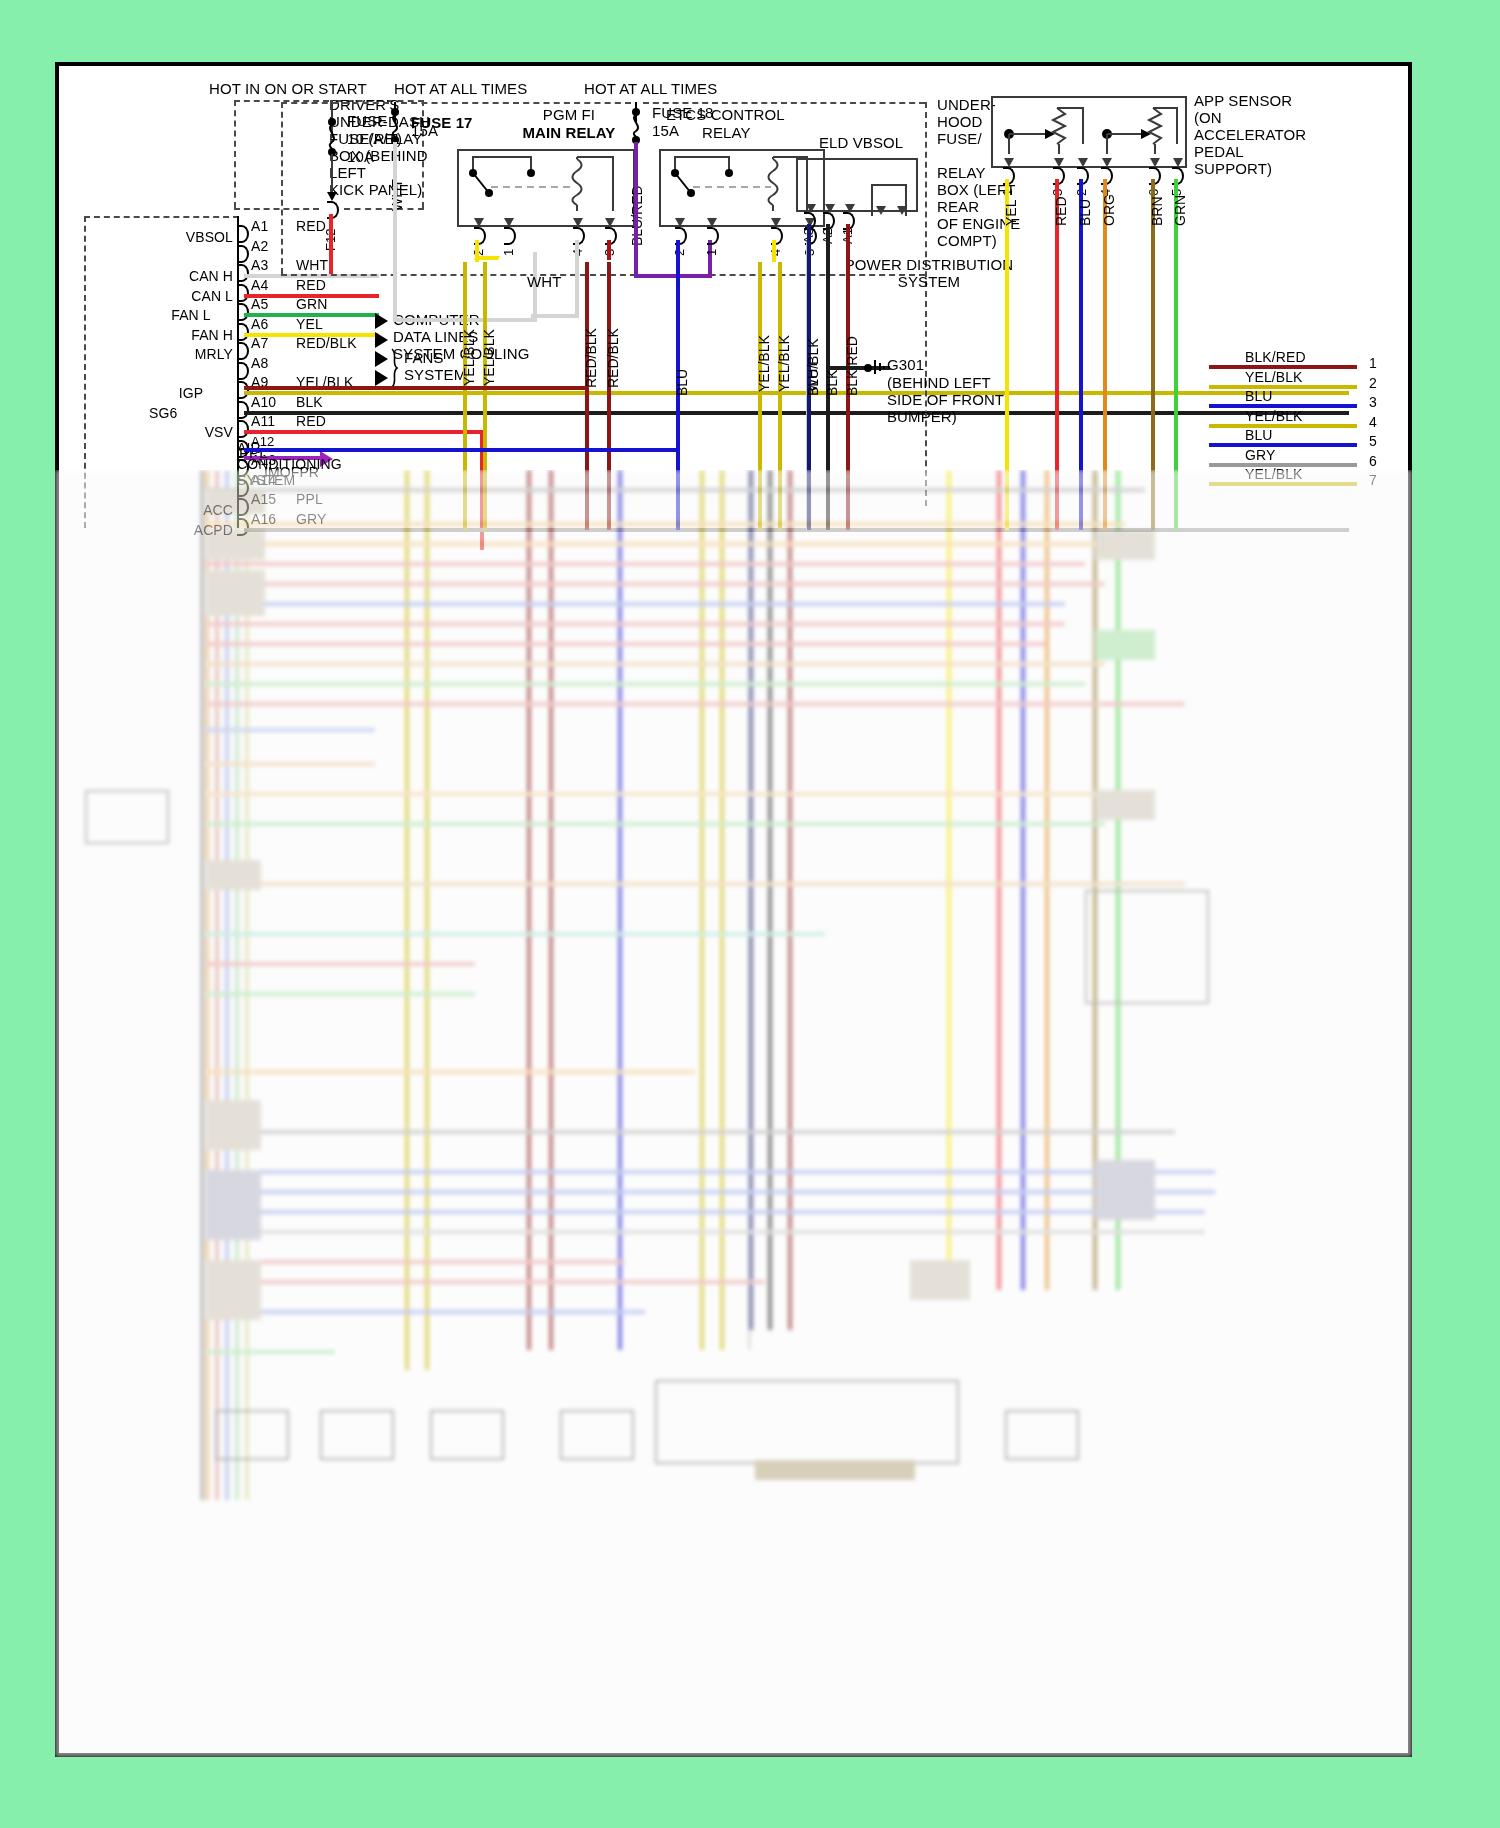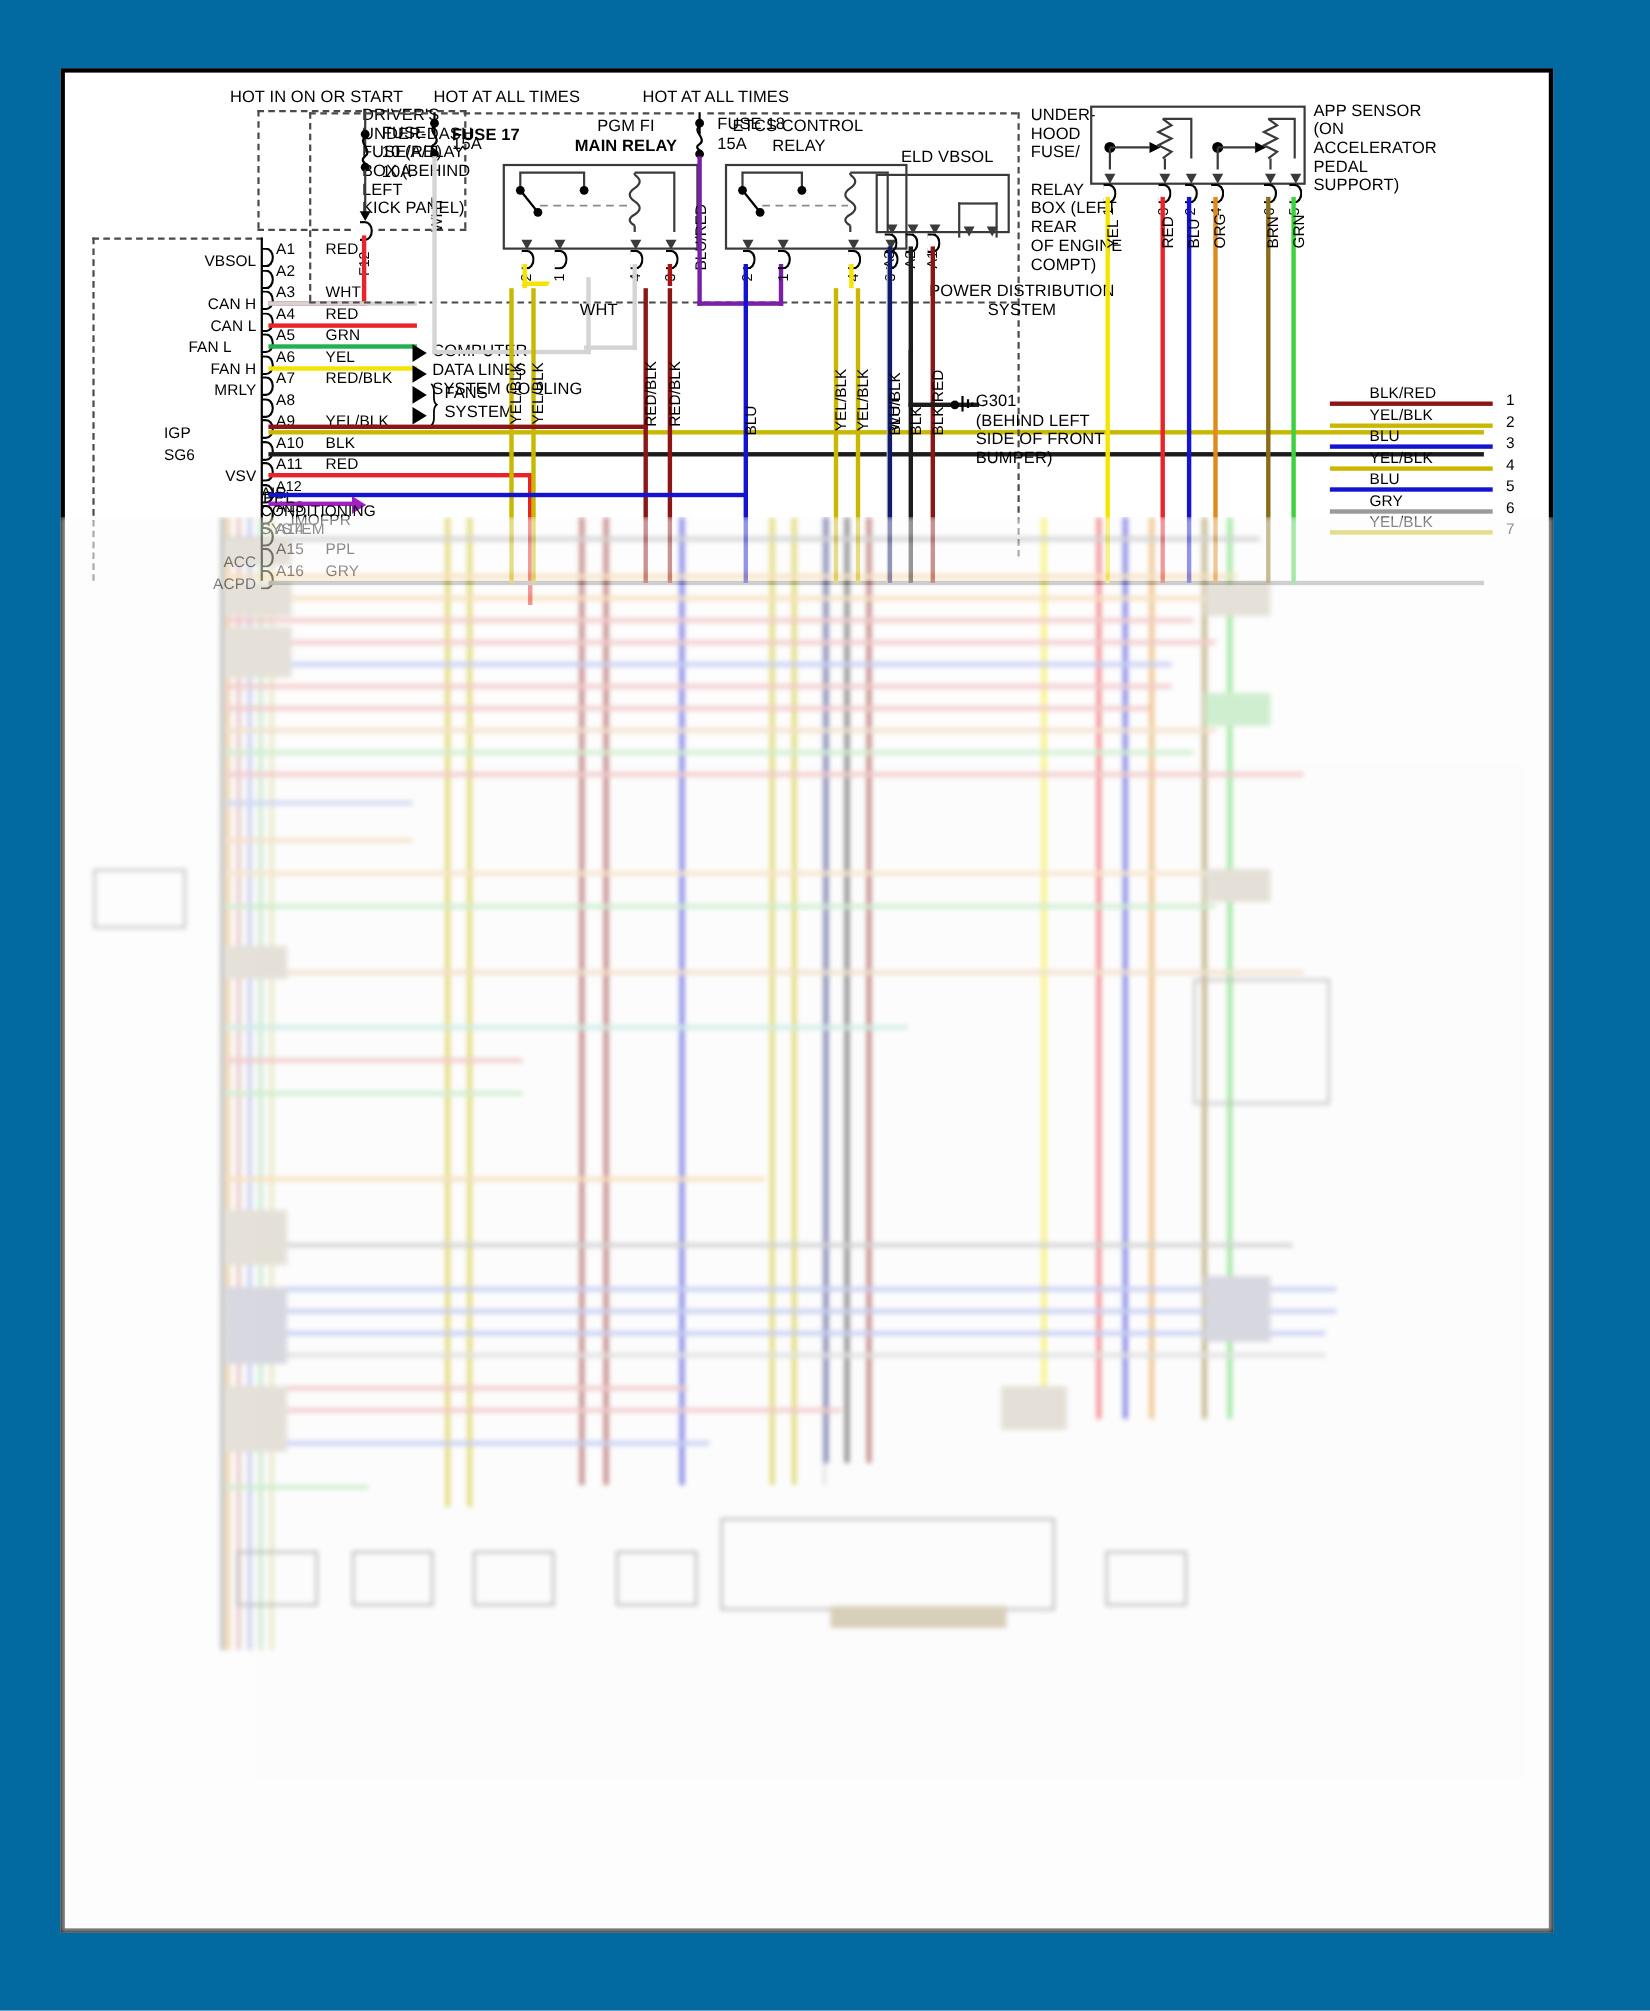--- a/index.html
+++ b/index.html
@@ -1,17 +1,17 @@
 <!DOCTYPE html>
 <html><head>
 <meta charset="utf-8">
 <style>
   html,body{margin:0;padding:0;background:#ffffff;}
   body{font-family:"Liberation Sans",sans-serif;}
-  #page{position:relative;width:1500px;height:1828px;background:#0369a1;overflow:hidden;}
+  #page{position:relative;width:1500px;height:1828px;background:#86efac;overflow:hidden;}
 
   
   #frame{position:absolute;left:55px;top:62px;width:1357px;height:1695px;border:4px solid #000;box-sizing:border-box;background:#fff;}
 
   
   .t{position:absolute;font-size:15px;color:#000;line-height:17px;white-space:pre;letter-spacing:.1px;}
   .tv{position:absolute;font-size:14px;color:#000;white-space:nowrap;transform-origin:0 0;transform:rotate(-90deg);}
   .num{position:absolute;font-size:13px;color:#000;white-space:nowrap;transform-origin:0 0;transform:rotate(-90deg);}
 
   .wire{position:absolute;}
@@ -106,21 +106,21 @@
         <div class="t" style="left: 237px; top: 249.5px; font-size: 14px;">YEL</div>
         <div class="wire" style="left: 185px; top: 266.5px; width: 135px; height: 4px; background: rgb(245, 228, 0);"></div>
         <div class="conn" style="left: 178px; top: 276px;"></div>
         <div class="t" style="left: 192px; top: 269px; font-size: 14px;">A7</div>
         <div class="t" style="left: 90px; top: 280px; width: 84px; text-align: right; font-size: 14px;">MRLY</div>
         <div class="t" style="left: 237px; top: 269px; font-size: 14px;">RED/BLK</div>
         <div class="conn" style="left: 178px; top: 295.5px;"></div>
         <div class="t" style="left: 192px; top: 288.5px; font-size: 14px;">A8</div>
         <div class="conn" style="left: 178px; top: 315px;"></div>
         <div class="t" style="left: 192px; top: 308px; font-size: 14px;">A9</div>
-        <div class="t" style="left: 90px; top: 319px; width: 84px; text-align: left; font-size: 14px;">IGP</div>
+        <div class="t" style="left: 90px; top: 319px; width: 84px; text-align: center; font-size: 14px;">IGP</div>
         <div class="t" style="left: 237px; top: 308px; font-size: 14px;">YEL/BLK</div>
         <div class="conn" style="left: 178px; top: 334.5px;"></div>
         <div class="t" style="left: 192px; top: 327.5px; font-size: 14px;">A10</div>
         <div class="t" style="left: 90px; top: 338.5px; width: 84px; text-align: left; font-size: 14px;">SG6</div>
         <div class="t" style="left: 237px; top: 327.5px; font-size: 14px;">BLK</div>
         <div class="conn" style="left: 178px; top: 354px;"></div>
         <div class="t" style="left: 192px; top: 347px; font-size: 14px;">A11</div>
         <div class="t" style="left: 90px; top: 358px; width: 84px; text-align: right; font-size: 14px;">VSV</div>
         <div class="t" style="left: 237px; top: 347px; font-size: 14px;">RED</div>
         <div class="conn" style="left: 178px; top: 373.5px;"></div>

